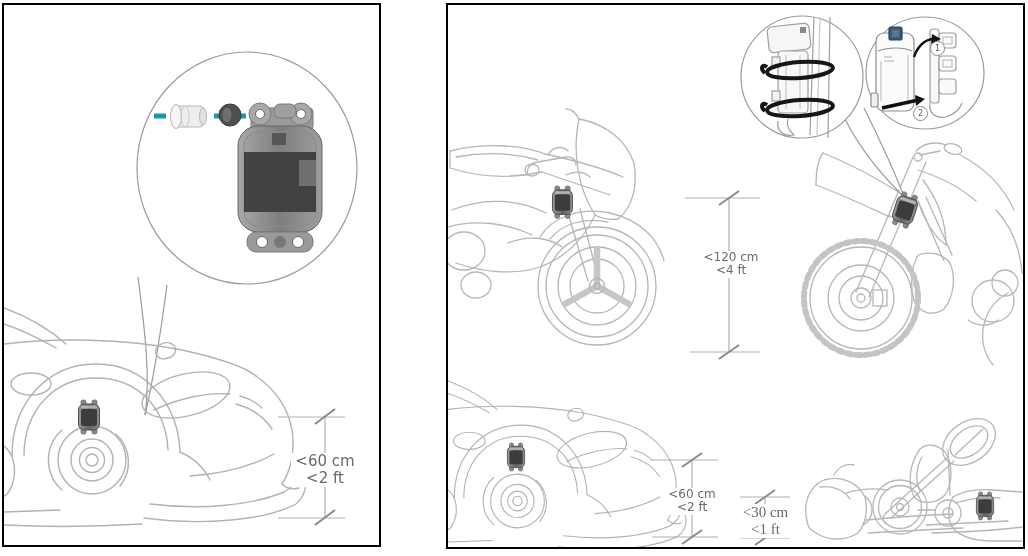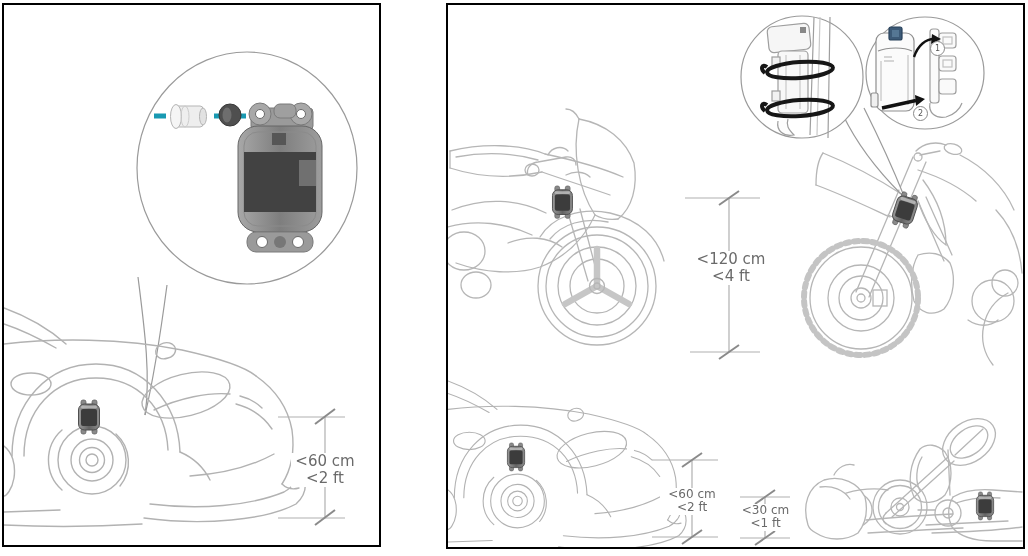--- a/index.html
+++ b/index.html
@@ -4,23 +4,23 @@
 <style>
   html,body{margin:0;padding:0;background:#ffffff;}
   .stage{position:relative;width:1028px;height:556px;background:#ffffff;overflow:hidden;
          font-family:"DejaVu Sans","Liberation Sans",sans-serif;}
   .panel{position:absolute;border:2px solid #000;background:#fff;box-sizing:border-box;}
   .panel-left{left:2px;top:3px;width:379px;height:544px;}
   .panel-right{left:446px;top:3px;width:579px;height:546px;}
   .panel svg{position:absolute;left:0;top:0;}
   .dim-label{position:absolute;text-align:center;color:#6a6a6a;background:#fff;line-height:1.12;}
   .dim-lg{font-size:15px;}
-  .dim-md{font-size:15px;}
+  .dim-md{font-size:12px;}
   .dim-sm{font-size:12px;}
-  .dim-xs{font-size:12px;}
+  .dim-xs{font-size:15px;font-family:Liberation Serif, serif;}
   .step-badge{position:absolute;width:13px;height:13px;border:1px solid #8a8a8a;border-radius:50%;
               background:#fff;color:#555;font-size:8px;line-height:13px;text-align:center;}
   .defs-holder{position:absolute;width:0;height:0;overflow:hidden;}
 </style>
 </head>
 <body>
 
 <svg class="defs-holder" aria-hidden="true">
   <defs>
     <linearGradient id="gradBody" x1="0" y1="0" x2="1" y2="0">

